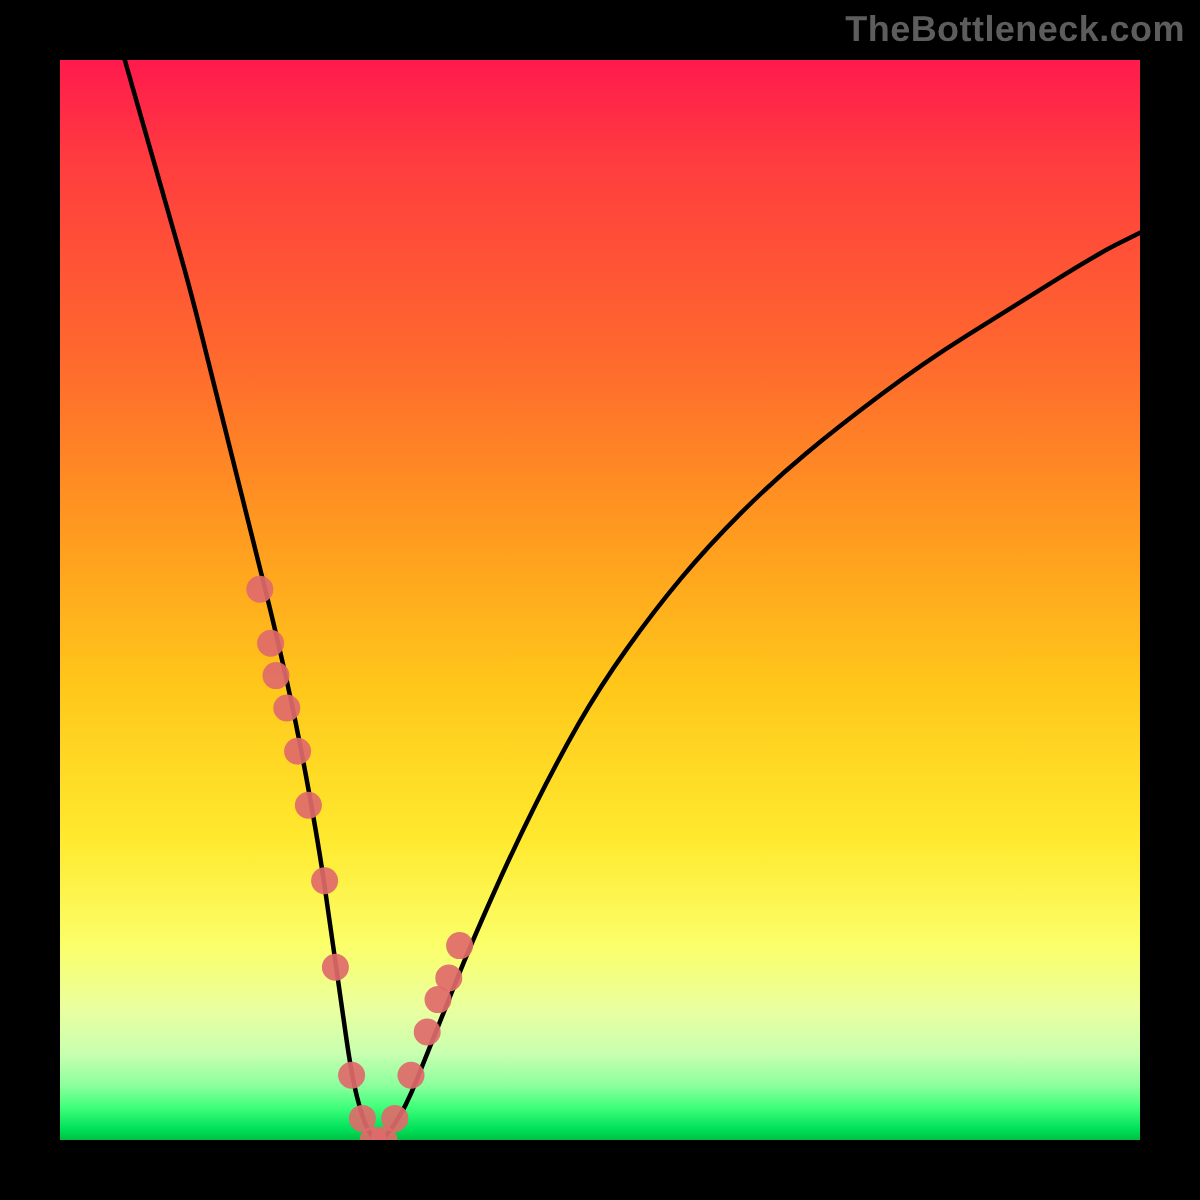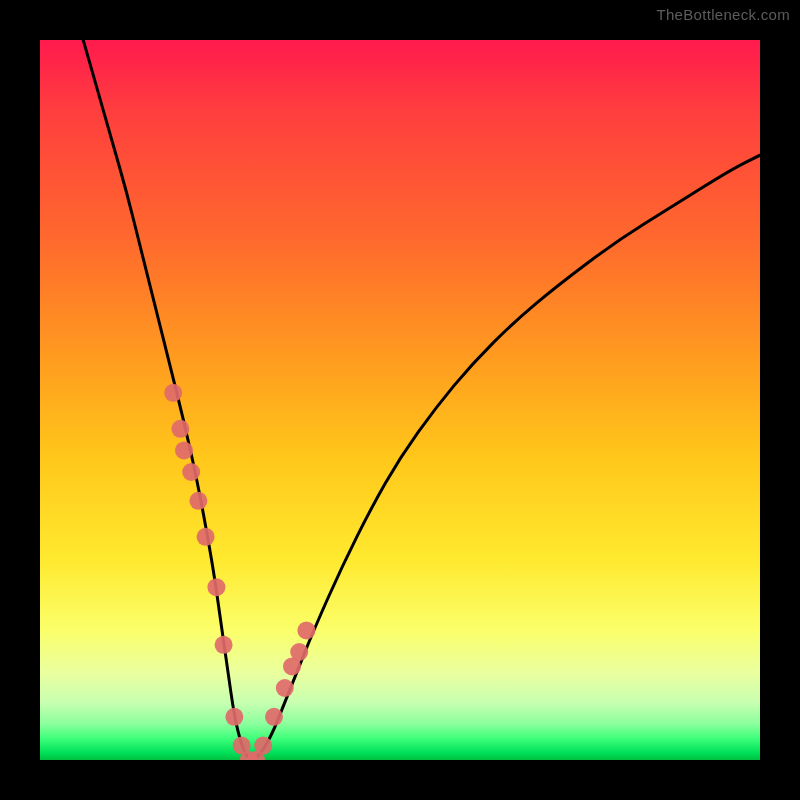--- a/index.html
+++ b/index.html
@@ -39,22 +39,22 @@
       #3eff7a 97%,
       #00e05a 99%,
       #00c040 100%
     );
   }
   .watermark {
     position: absolute;
     top: 6px;
     right: 10px;
     color: #5d5d5d;
-    font-size: 15px;
-    font-weight: 400;
+    font-size: 24px;
+    font-weight: 700;
     letter-spacing: 0.3px;
     z-index: 20;
     user-select: none;
     text-align: right;
   }
   svg.curve {
     position: absolute;
     left: 0;
     top: 0;
     width: 720px;

